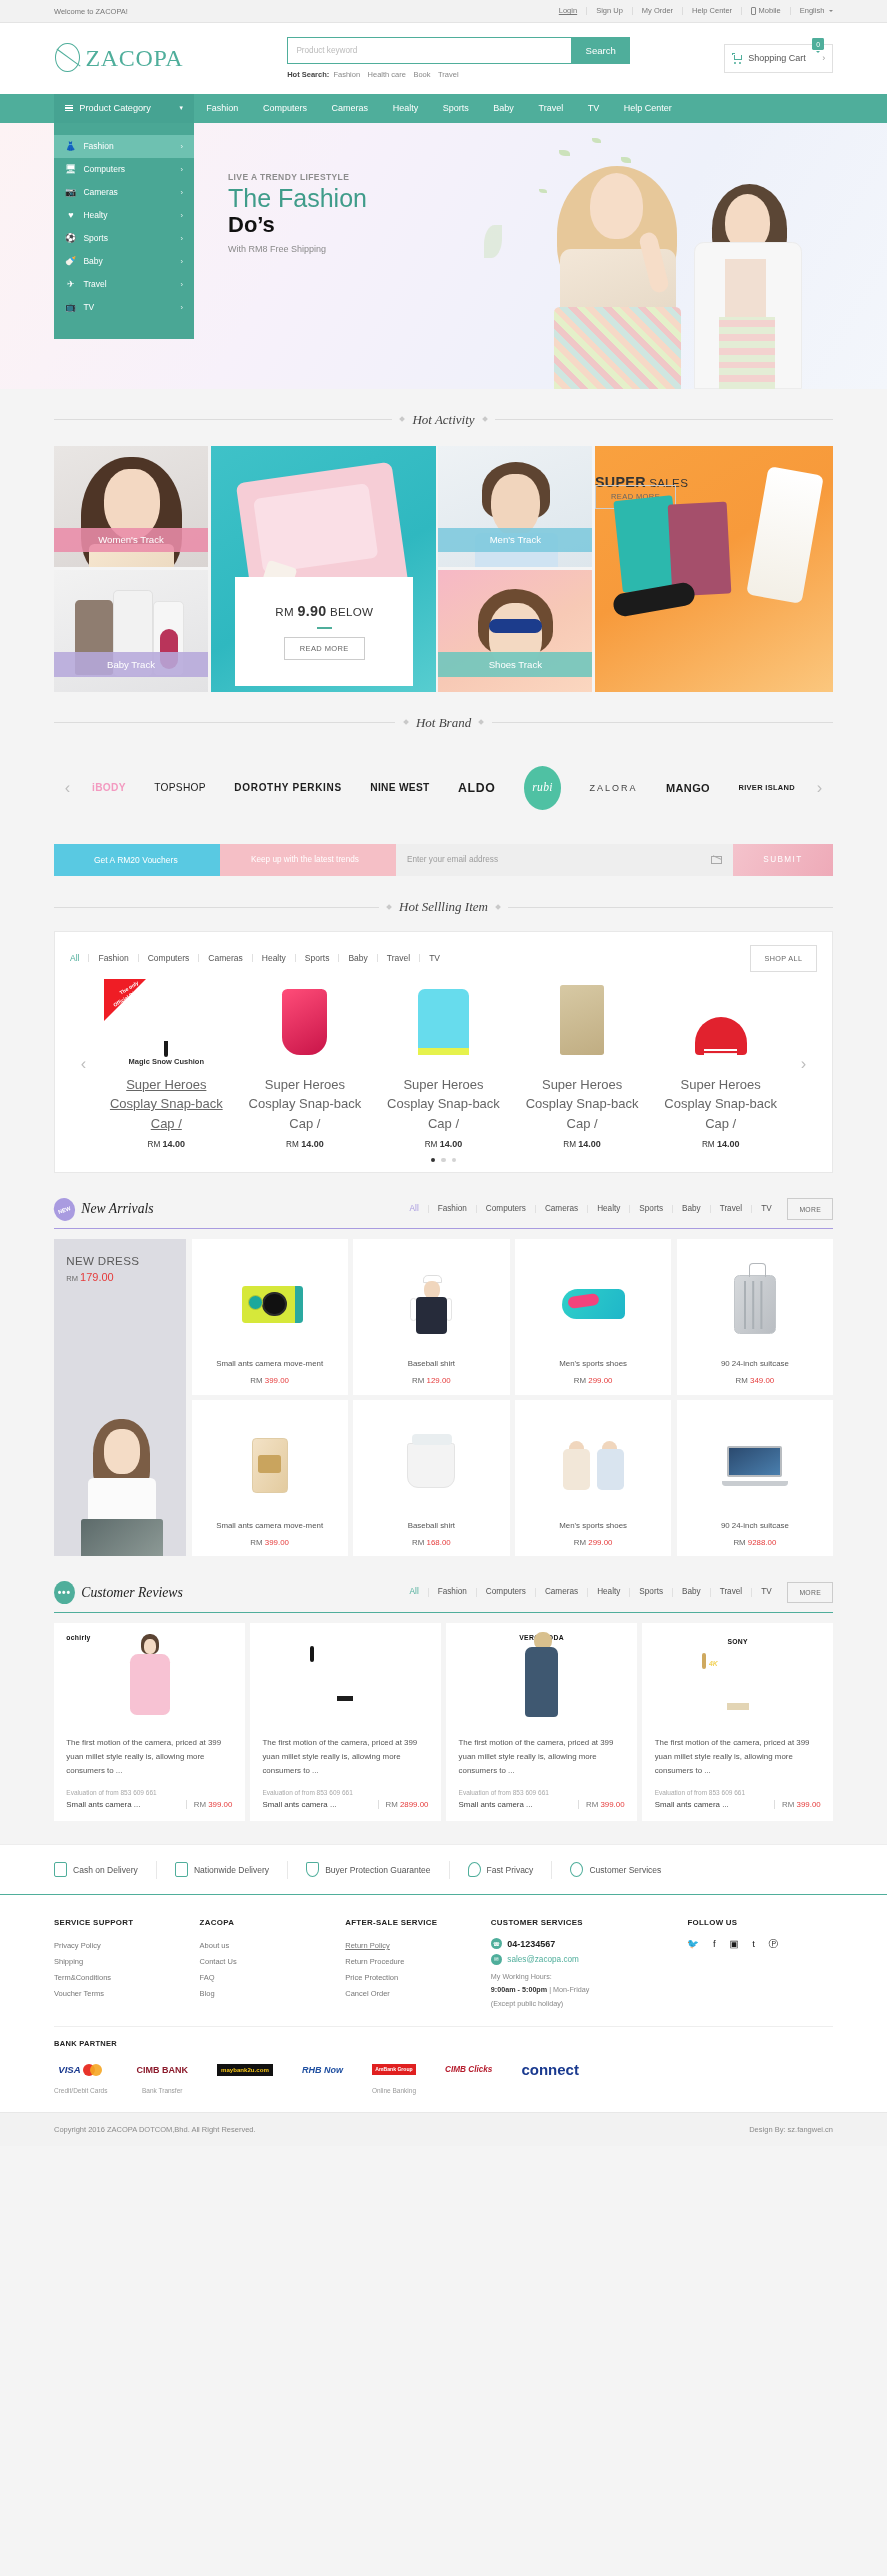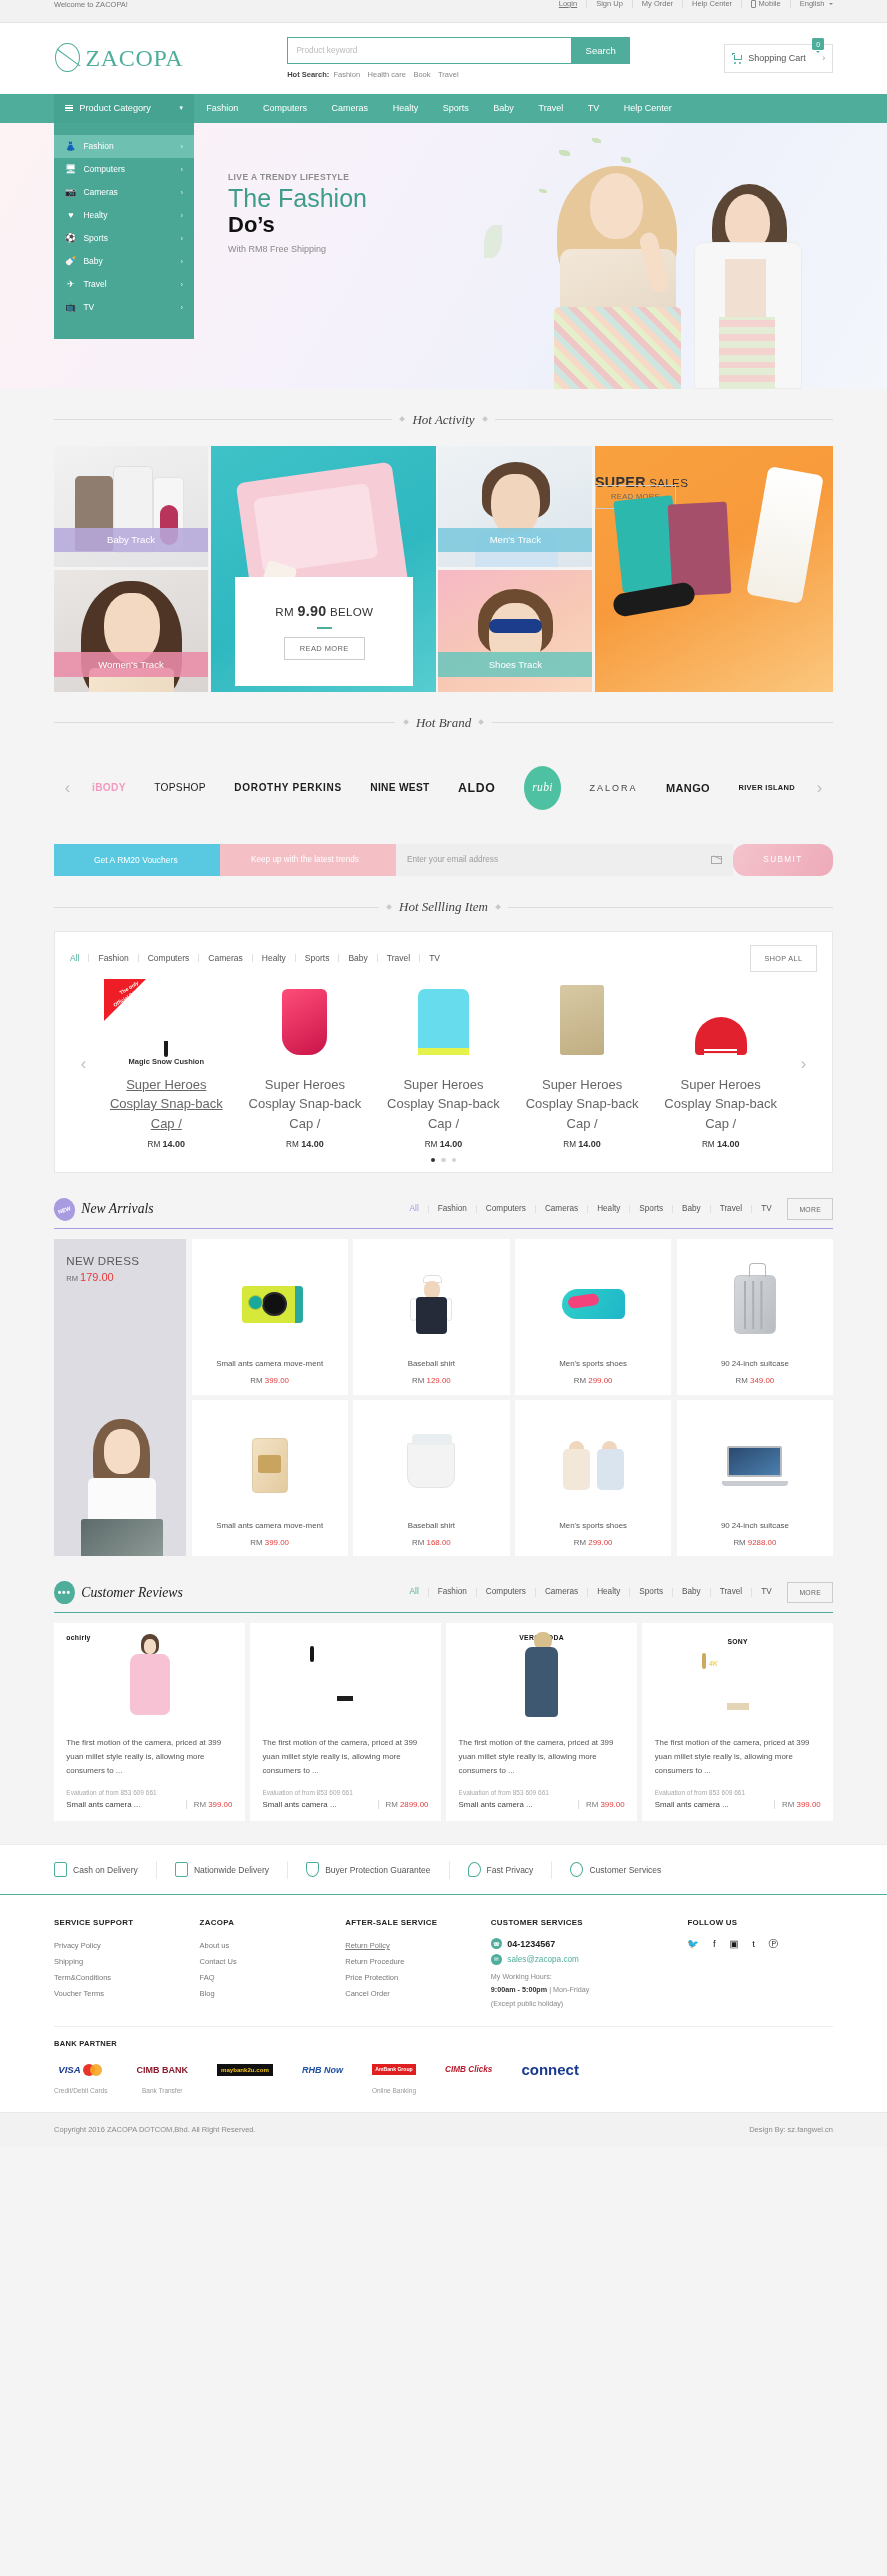--- a/index.html
+++ b/index.html
@@ -13,21 +13,21 @@
   .wrap { width: 779px; margin: 0 auto; }
 
   
   .topbar {
     background: #f2f2f2;
     border-bottom: 0.7px solid #e4e4e4;
     height: 22.5px;
     font-size: 7.5px;
     color: #777;
   }
-  .topbar .wrap { display: flex; align-items: flex-start; height: 22.5px; justify-content: space-between; }
+  .topbar .wrap { display: flex; align-items: center; height: 22.5px; justify-content: space-between; }
   .topbar-right { display: flex; align-items: center; gap: 0; }
   .topbar-right a, .topbar-right span.tb {
     color: #777; text-decoration: none; padding: 0 9px;
     border-right: 0.7px solid #dcdcdc; line-height: 8.2px; font-size: 7.5px;
     display: inline-flex; align-items: center; gap: 2.7px;
   }
   .topbar-right .last { border-right: none; padding-right: 0; }
   .topbar-right a.u { text-decoration: underline; }
   .phone-ico {
     display: inline-block; width: 4.8px; height: 7.5px;
@@ -225,21 +225,21 @@
 
   
   .newsletter { display: flex; height: 32px; margin-top: 15px; }
   .nl-a { width: 166px; background: #59c9e2; color: #fff; display: flex; align-items: center; padding-left: 40px; font-size: 8.5px; }
   .nl-b { width: 176px; background: #f5bfc6; color: #fff; display: flex; align-items: center; padding-left: 31px; font-size: 8.2px; }
   .nl-c { flex: 1; background: #eeeeee; display: flex; align-items: center; padding: 0 11px; }
   .nl-c input { border: none; background: transparent; outline: none; flex: 1; font-size: 8.2px; color: #555; font-family: inherit; }
   .nl-c input::placeholder { color: #9d9d9d; }
   .env { width: 11px; height: 8.2px; border: 1px solid #a9a9a9; position: relative; }
   .env:after { content:""; position:absolute; left:0.7px; top:0.7px; width:8.2px; height:4.8px; border-top:1px solid #a9a9a9; transform: skewY(24deg); }
-  .nl-d { width: 100px; background: linear-gradient(120deg,#f4c3cc,#eeaab8); color: #fff; display: flex; align-items: center; justify-content: center; font-size: 8.2px; letter-spacing: 1.4px; border-radius: 13px; }
+  .nl-d { width: 100px; background: linear-gradient(120deg,#f4c3cc,#eeaab8); color: #fff; display: flex; align-items: center; justify-content: center; font-size: 8.2px; letter-spacing: 1.4px; }
 
   
   .hs-panel { background: #fff; border: 0.7px solid #e8e8e8; margin-top: 16.4px; padding: 12.3px 15px 9.6px; }
   .hs-top { display: flex; align-items: center; }
   .tabs { display: flex; align-items: center; flex: 1; }
   .tabs a { font-size: 8.5px; color: #555; text-decoration: none; padding: 0 9px; border-right: 0.7px solid #e0e0e0; line-height: 8.2px; }
   .tabs a:first-child { padding-left: 0; }
   .tabs a:last-child { border-right: none; }
   .tabs a.on { color: #4fae9b; }
   .shopall { border: 0.7px solid #ddd; padding: 8.2px 13.7px; font-size: 7.2px; color: #666; letter-spacing: 0.4px; }
@@ -569,35 +569,35 @@
   <div class="sec-head">
     <span class="line"></span>
       <span class="dot"></span>
     <span class="txt">Hot Activity</span>
     <span class="dot"></span>
       <span class="line"></span>
   </div>
 
   <div class="hotact">
     <div class="ha-col ha-a">
+      <div class="ha-cell ha-women">
+        <div class="wface">
+            <i class="hh"></i>
+            <i class="ff"></i>
+            <i class="dd"></i>
+          </div>
+        <div class="ha-band band-pink">Women's Track</div>
+      </div>
       <div class="ha-cell ha-baby">
         <div class="blender">
             <i class="p1"></i>
             <i class="p2"></i>
             <i class="p3"></i>
           </div>
         <div class="ha-band band-purple">Baby Track</div>
-      </div>
-      <div class="ha-cell ha-women">
-        <div class="wface">
-            <i class="hh"></i>
-            <i class="ff"></i>
-            <i class="dd"></i>
-          </div>
-        <div class="ha-band band-pink">Women's Track</div>
       </div>
     </div>
 
     <div class="ha-col ha-b">
       <div class="bag"></div>
       <div class="tube" style="left:48px;top:117px;width:30px;height:59px;background:#f7f1ea;transform:rotate(18deg);"></div>
       <div class="promo">
         <div class="ptitle">
           <span>RM </span><b>9.90</b><span> BELOW</span>
         </div>

